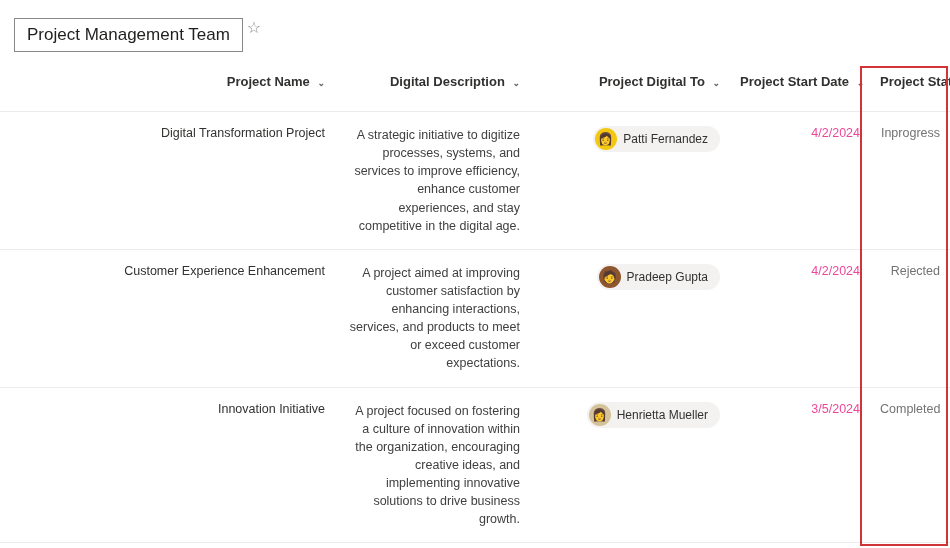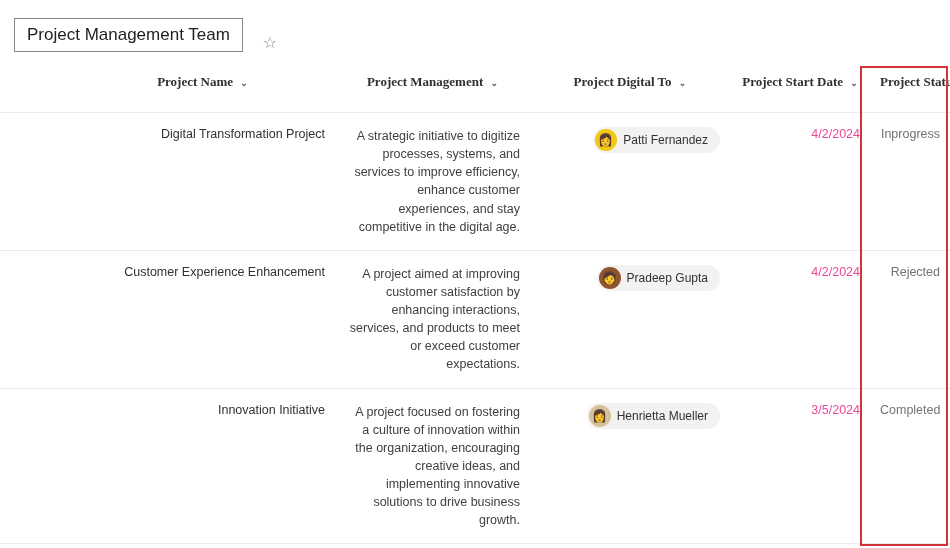--- a/index.html
+++ b/index.html
@@ -7,49 +7,48 @@
     font-family: "Segoe UI", -apple-system, Arial, sans-serif;
     font-size: 13px;
     color: #323130;
     background: #ffffff;
     width: 950px;
     height: 548px;
     overflow: hidden;
   }
   .title-row {
     display: flex;
-    align-items: flex-end;
-    gap: 20px;
+    align-items: flex-start;
+    gap: 4px;
     padding: 18px 14px 10px 14px;
   }
   .title-box {
     border: 1px solid #8a8886;
     padding: 6px 12px;
     font-size: 17px;
     color: #201f1e;
   }
   .star-icon {
     color: #8a8886;
     font-size: 16px;
     cursor: pointer;
   }
   .table {
     width: 100%;
     border-collapse: collapse;
     table-layout: fixed;
   }
   .table thead th {
-    text-align: center;
+    text-align: right;
     font-weight: 600;
     font-size: 13px;
     color: #323130;
     padding: 12px 10px 22px 10px;
     border-bottom: 1px solid #edebe9;
     white-space: nowrap;
-    font-family: Liberation Serif, serif;
   }
   .col-spacer { width: 70px; }
   .col-name { width: 265px; }
   .col-desc { width: 195px; }
   .col-assigned { width: 200px; }
   .col-start { width: 140px; }
   .col-status { width: 80px; }
   .chev {
     display: inline-block;
     margin-left: 4px;
@@ -119,21 +118,21 @@
       <col class="col-status">
     </colgroup>
     <thead>
       <tr>
         <th></th>
         <th>
           <span>Project Name</span>
           <span class="chev">⌄</span>
         </th>
         <th>
-          <span>Project Management</span>
+          <span>Digital Description</span>
           <span class="chev">⌄</span>
         </th>
         <th>
           <span>Project Digital To</span>
           <span class="chev">⌄</span>
         </th>
         <th>
           <span>Project Start Date</span>
           <span class="chev">⌄</span>
         </th>

